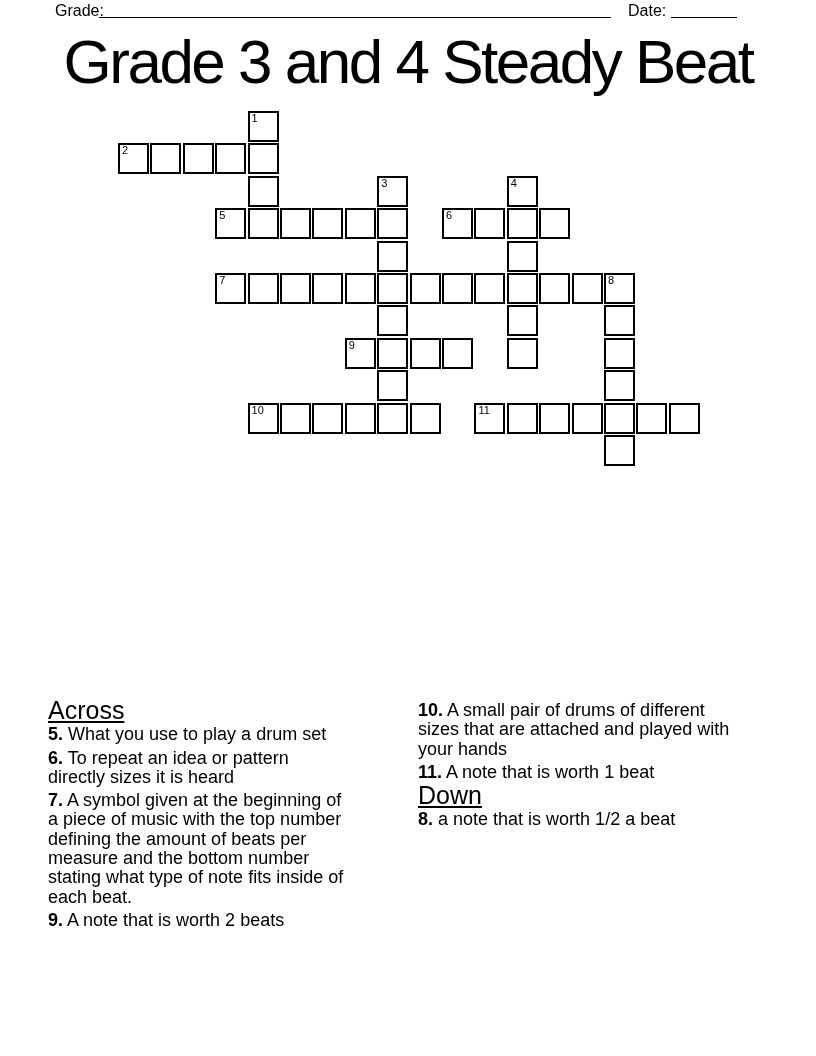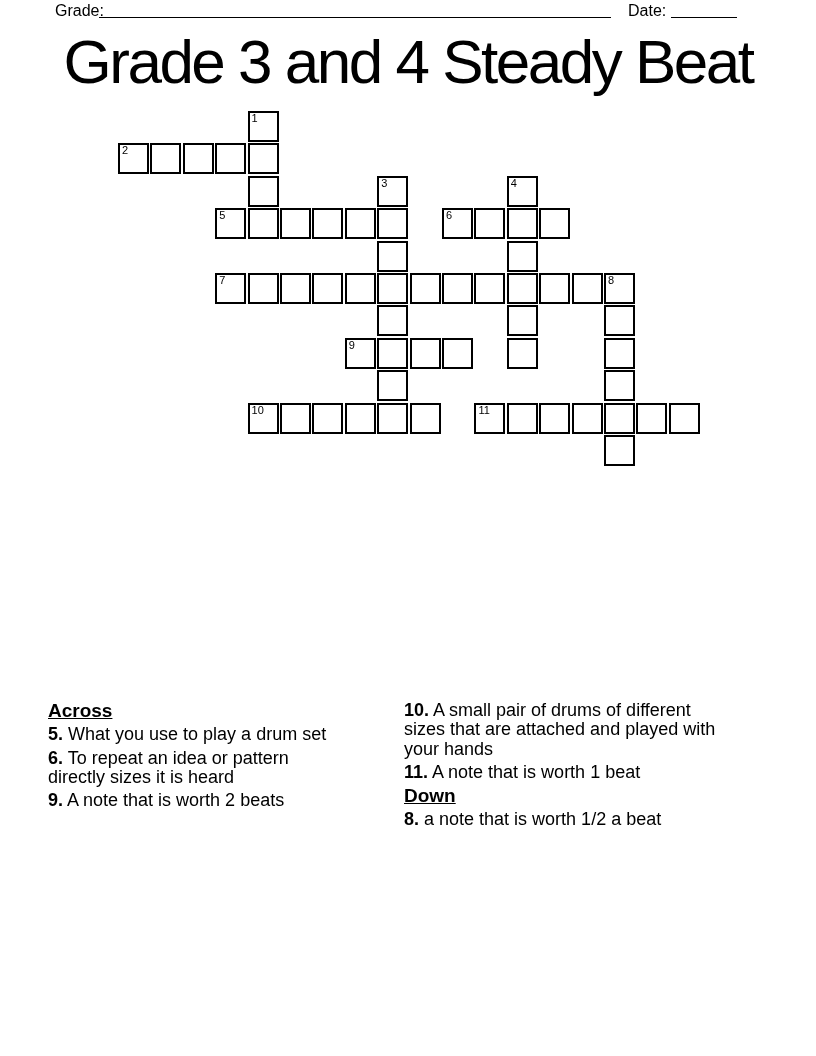--- a/index.html
+++ b/index.html
@@ -25,23 +25,23 @@
     position:absolute;box-sizing:border-box;width:31px;height:31px;
     border:2px solid #000;background:#fff;
   }
   .cell .num{
     position:absolute;top:-1px;left:2px;font-size:11px;line-height:13px;
     letter-spacing:0;
   }
   
   .clue-col{position:absolute;top:701px;width:382px;}
   .clue-col-left{left:48px;}
-  .clue-col-right{left:404px;}
+  .clue-col-right{left:418px;}
   .clue-heading{
-    font-size:19px;line-height:19.3px;font-weight:bold;
+    font-size:25px;line-height:19.3px;font-weight:normal;
     text-decoration:underline;margin:0 0 5px 0;
   }
   .clue{font-size:18px;line-height:19.3px;margin:0 0 4px 0;}
   .clue-num{font-weight:bold;}
   .clue-text{white-space:pre-line;}
 </style>
 </head>
 <body>
 
 <div class="page">
@@ -137,20 +137,26 @@
       <div class="cell" style="left: 571.6px; top: 402.6px; width: 31px; height: 31px; border-color: rgb(0, 0, 0);"></div>
       <div class="cell" style="left: 636.4px; top: 402.6px; width: 31px; height: 31px; border-color: rgb(0, 0, 0);"></div>
       <div class="cell" style="left: 668.8px; top: 402.6px; width: 31px; height: 31px; border-color: rgb(0, 0, 0);"></div>
     </div>
 
   <div class="clue-col clue-col-left">
     <p class="clue-heading">Across</p>
     <p class="clue"><b class="clue-num">5.</b> <span class="clue-text">What you use to play a drum set</span></p>
     <p class="clue"><b class="clue-num">6.</b> <span class="clue-text">To repeat an idea or pattern
 directly sizes it is heard</span></p>
+    <p class="clue"><b class="clue-num">7.</b> <span class="clue-text">A symbol given at the beginning of
+a piece of music with the top number
+defining the amount of beats per
+measure and the bottom number
+stating what type of note fits inside of
+each beat.</span></p>
     <p class="clue"><b class="clue-num">9.</b> <span class="clue-text">A note that is worth 2 beats</span></p>
   </div>
 
   <div class="clue-col clue-col-right">
     <p class="clue"><b class="clue-num">10.</b> <span class="clue-text">A small pair of drums of different
 sizes that are attached and played with
 your hands</span></p>
     <p class="clue"><b class="clue-num">11.</b> <span class="clue-text">A note that is worth 1 beat</span></p>
     <p class="clue-heading">Down</p>
     <p class="clue"><b class="clue-num">8.</b> <span class="clue-text">a note that is worth 1/2 a beat</span></p>

